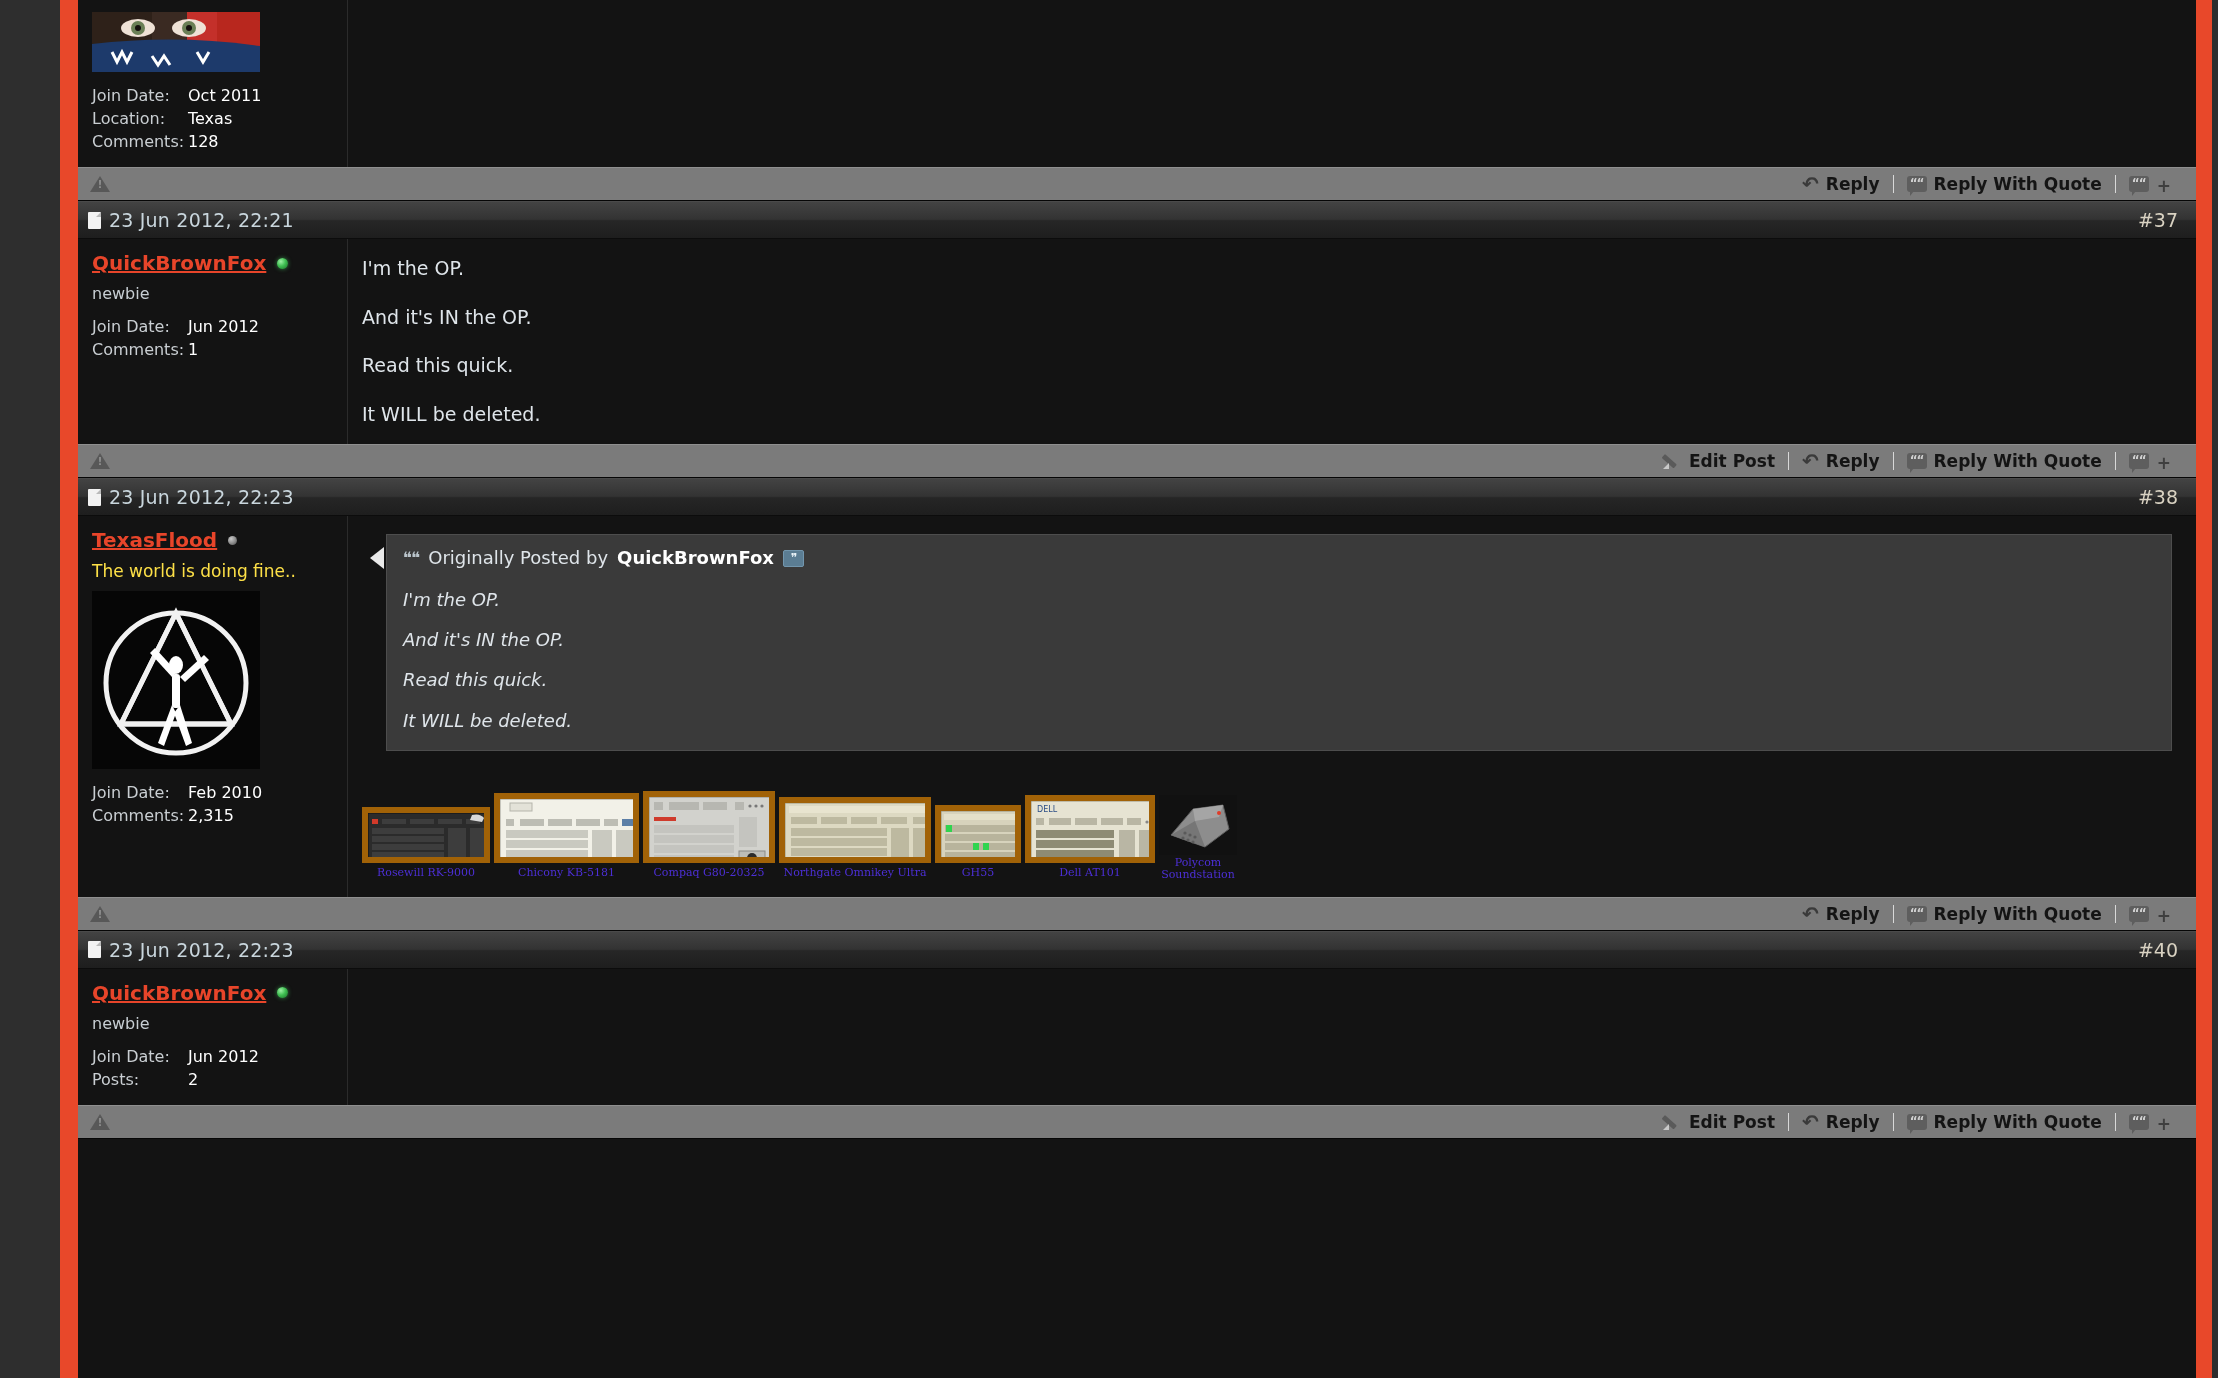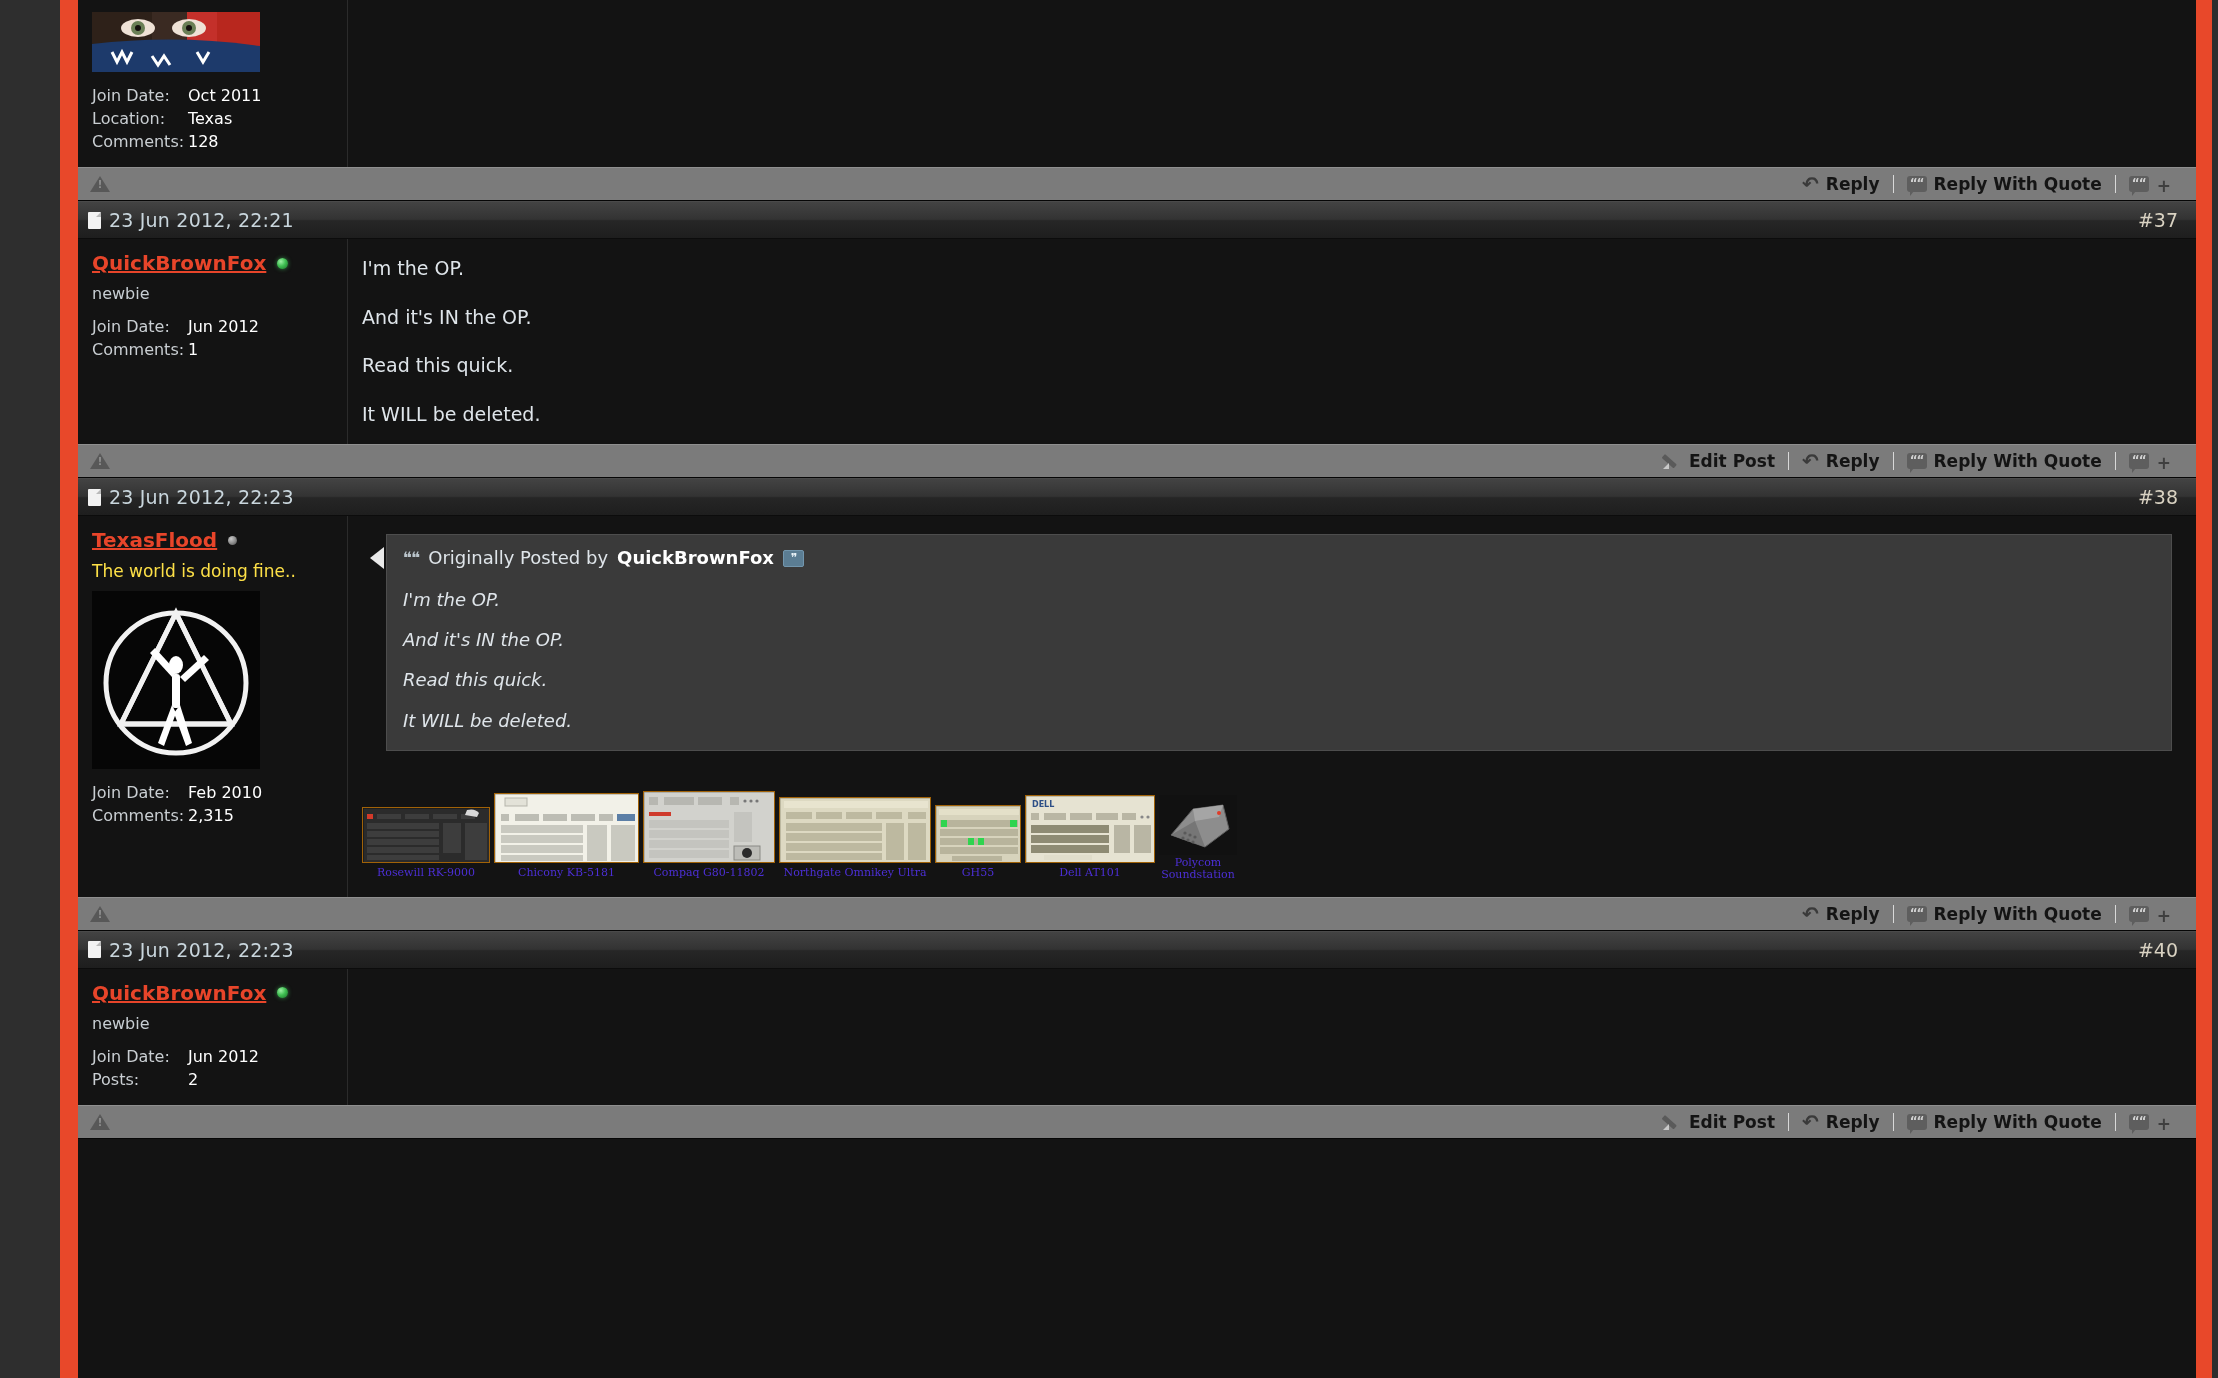--- a/index.html
+++ b/index.html
@@ -152,21 +152,21 @@
   }
   .sig-cap { color: #4c2fd6; font-size: 11px; margin-top: 2px; white-space: nowrap; font-family: "DejaVu Serif", "Liberation Serif", serif; }
   .sig-cap.two { line-height: 12px; text-align: center; }
   .sig-banner {
     color: #4c2fd6; font-size: 16px; font-style: italic; font-weight: bold;
     letter-spacing: 2px; margin-top: -4px; margin-left: 190px;
     font-family: "DejaVu Sans", "Liberation Sans", sans-serif;
   }
 
   
-  .kb { border: 1px solid #a16207; font-weight: bold; }
+  .kb { border: 6px solid #a16207; }
   .kb-dark { background: #2b2b2b; }
   .kb-cream { background: #efeee4; }
   .kb-beige { background: #cdc8ae; }
   .kb-grey  { background: #c2c2c2; }
 
   
   .actionbar {
     height: 34px; background: #7b7b7b;
     border-top: 1px solid #8f8f8f; border-bottom: 1px solid #060606;
     display: flex; align-items: center; padding: 0 12px 0 12px;
@@ -509,21 +509,21 @@
                       <rect x="5" y="28" width="80" height="8"></rect>
                         <rect x="5" y="38" width="80" height="8"></rect>
                       <rect x="5" y="48" width="80" height="8"></rect>
                         <rect x="5" y="58" width="80" height="8"></rect>
                       <rect x="90" y="20" width="18" height="30"></rect>
                     </g>
                     <rect x="90" y="54" width="26" height="14" fill="#bdbdb8" stroke="#8a8a85"></rect>
                     <circle cx="103" cy="61" r="5" fill="#2b2b2b"></circle>
                   </svg>
                 </span>
-                <div class="sig-cap">Compaq G80-11802</div>
+                <div class="sig-cap">Compaq G80-20325</div>
               </div>
 
               <div class="sig-item">
                 <span class="sig-img kb kb-beige" style="width:152px;height:66px">
                   <svg width="152" height="66" viewBox="0 0 152 66">
                     <rect width="152" height="66" fill="#ddd9c2" stroke="#9b977f"></rect>
                     <rect x="4" y="3" width="144" height="7" fill="#e8e4cf"></rect>
                     <g fill="#bdb9a0">
                       <rect x="6" y="14" width="26" height="7"></rect>
                         <rect x="36" y="14" width="26" height="7"></rect>

